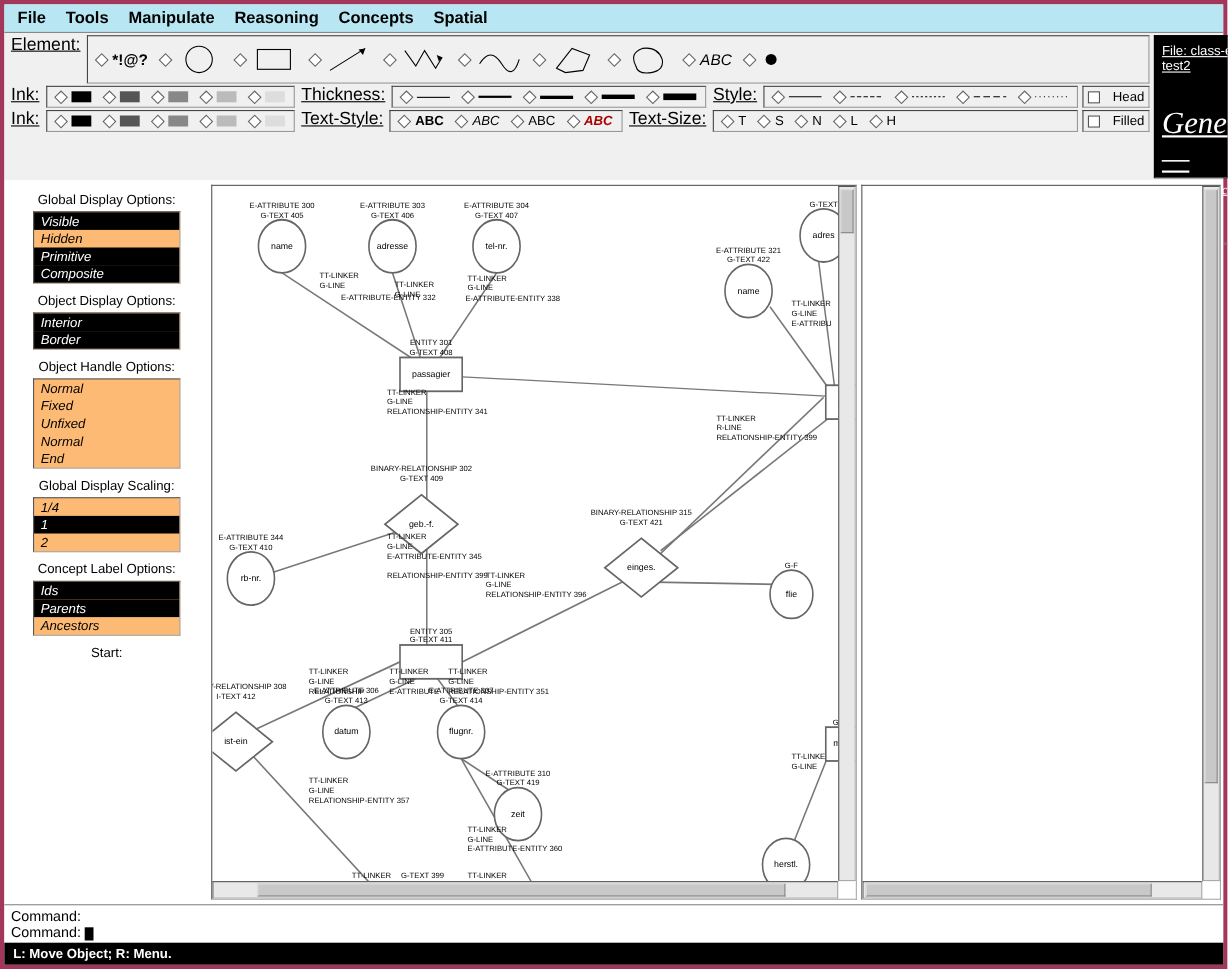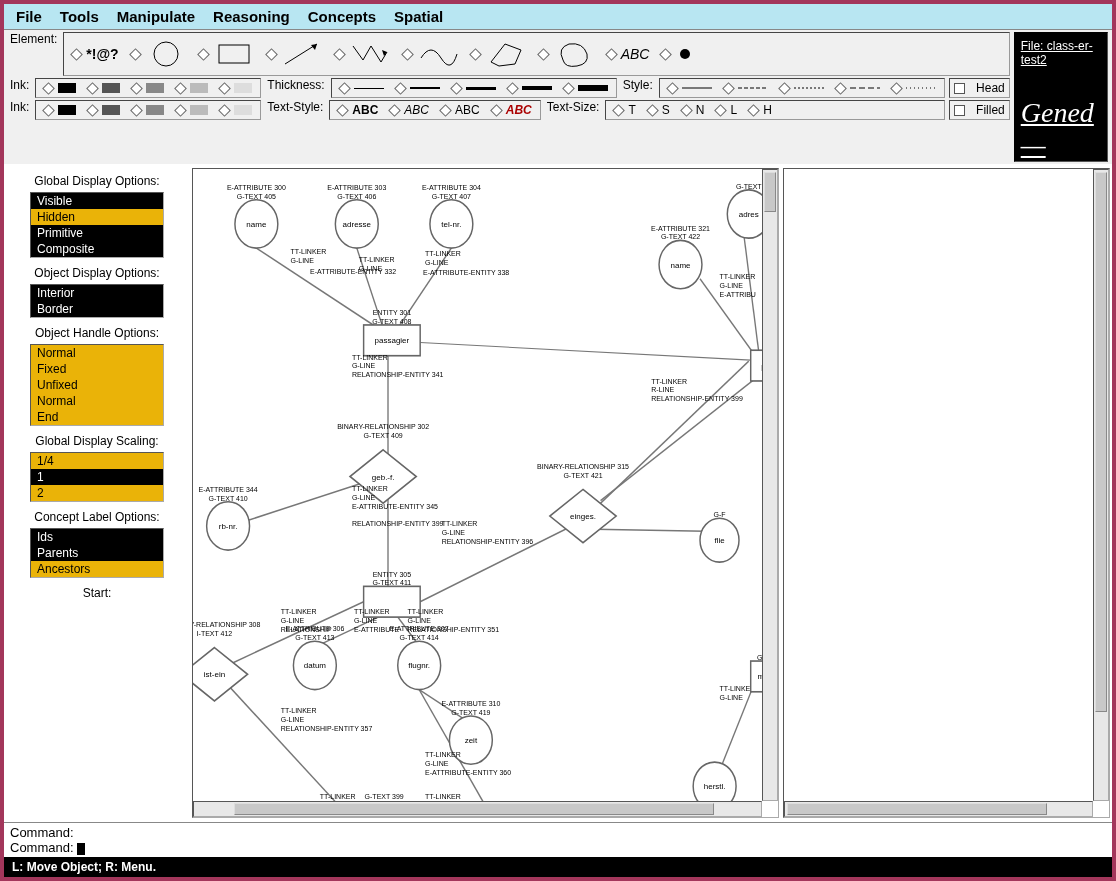--- a/index.html
+++ b/index.html
@@ -5,31 +5,31 @@
 * { box-sizing: border-box; margin: 0; padding: 0; }
 body { font-family: Arial, Helvetica, sans-serif; font-size: 12px; background: #fff; width: 1116px; height: 881px; overflow: hidden; }
 .window { border: 4px solid #a3365b; width: 1116px; height: 881px; display: flex; flex-direction: column; }
 .titlebar { background: #a3365b; color: #fff; height: 18px; font-size: 13px; font-weight: bold; display: flex; align-items: center; }
 .titlebar .title { flex: 1; text-align: center; }
 .titlebar .sysbox { width: 18px; height: 16px; border: 1px solid #d8a4b5; margin: 0 2px; }
 .menubar { background: #b8e6f2; display: flex; gap: 18px; padding: 4px 12px; font-size: 15px; font-weight: bold; border-bottom: 1px solid #888; }
 .menubar span { cursor: pointer; }
 .toolbar-row { display: flex; gap: 4px; padding: 2px 4px; background: #f0f0f0; font-size: 12px; }
 .tool-group { border: 1px inset #999; background: #f0f0f0; display: flex; align-items: center; padding: 2px 4px; gap: 4px; }
-.tool-label { font-size: 12px; padding: 0 2px; }
+.tool-label { font-size: 16px; padding: 0 2px; text-decoration: underline; }
 .radio-diamond { width: 9px; height: 9px; transform: rotate(45deg); border: 1px solid #666; background: #fff; display: inline-block; margin-right: 2px; flex-shrink:0;}
 .tool-item { display: inline-flex; align-items: center; gap: 3px; padding: 0 4px; cursor: pointer; }
 .elem-svg { width: 42px; height: 28px; }
 .ink-swatch { width: 18px; height: 10px; display: inline-block; }
 .line-preview { width: 30px; height: 2px; display: inline-block; }
 .checkbox-sq { width: 11px; height: 11px; border: 1px solid #555; background: #fff; display: inline-block; }
 .main-area { flex: 1; display: flex; overflow: hidden; background:#fff;}
 .sidebar { width: 186px; padding: 6px; font-size: 12px; overflow-y: auto; }
 .sidebar .section-title { text-align: center; margin: 4px 0; }
-.optbox { border: 1px inset #aaa; margin: 2px 20px 8px; background: #eab308; }
+.optbox { border: 1px inset #aaa; margin: 2px 20px 8px; background: #fdba74; font-style: italic; }
 .optbox div { padding: 1px 6px; font-size: 12px; cursor: pointer; }
 .optbox .sel { background: #000; color: #fff; }
 .canvas-wrap { flex: 1; border: 1px inset #aaa; position: relative; overflow: hidden; margin: 4px 2px; }
 .canvas { position: absolute; left: 0; top: 0; width: 100%; height: 100%; }
 .canvas-label { position: absolute; font-size: 8px; color: #000; white-space: nowrap; font-family: Arial; }
 .scrollbar-h { position: absolute; bottom: 0; left: 0; right: 16px; height: 16px; background: #e8e8e8; border: 1px inset #aaa; }
 .scrollbar-h .thumb { position: absolute; height: 12px; top: 1px; background: #c8c8c8; border: 1px outset #ddd; }
 .scrollbar-v { position: absolute; right: 0; top: 0; bottom: 16px; width: 16px; background: #e8e8e8; border: 1px inset #aaa; }
 .scrollbar-v .thumb { position: absolute; width: 12px; left: 1px; background: #c8c8c8; border: 1px outset #ddd; }
 .logo-box { height: 130px; background: #000; color: #fff; padding: 6px; border: 1px inset #555; font-size: 12px; }

